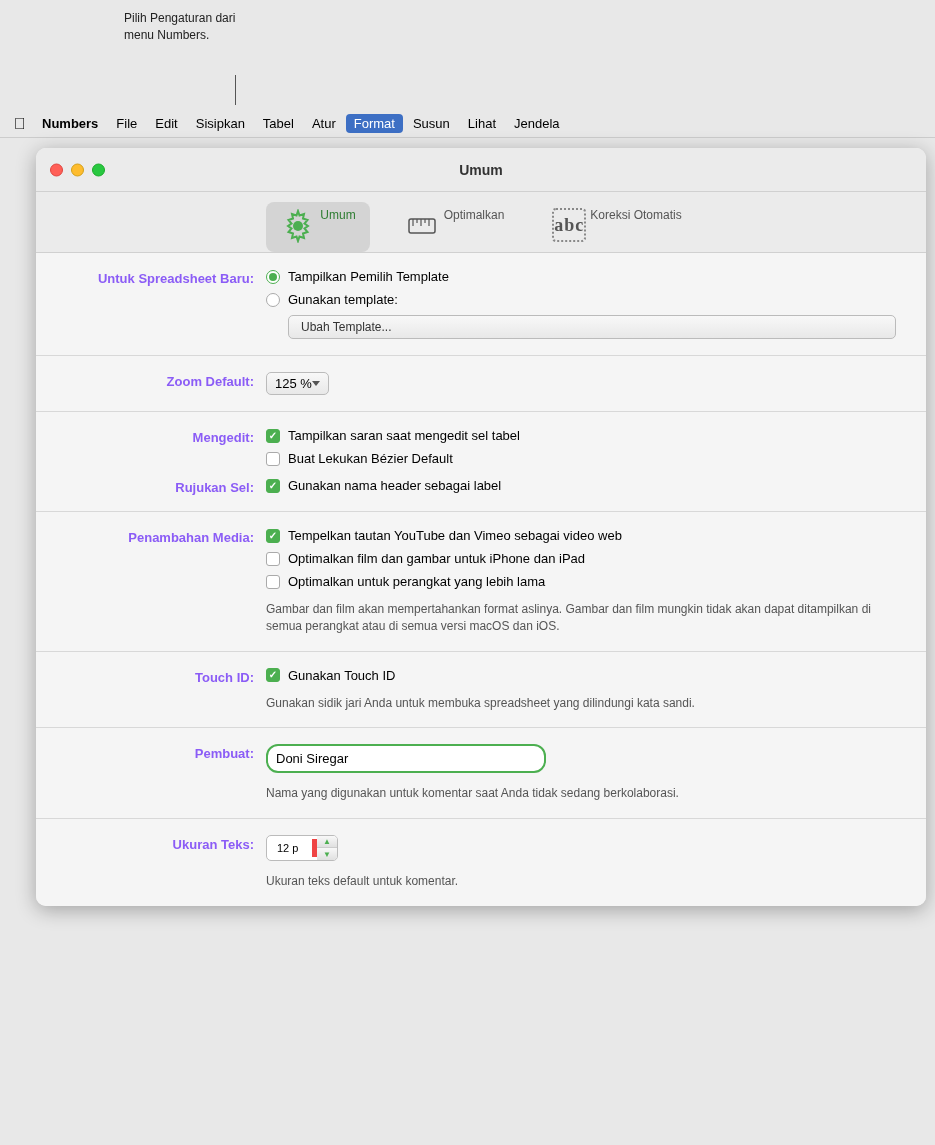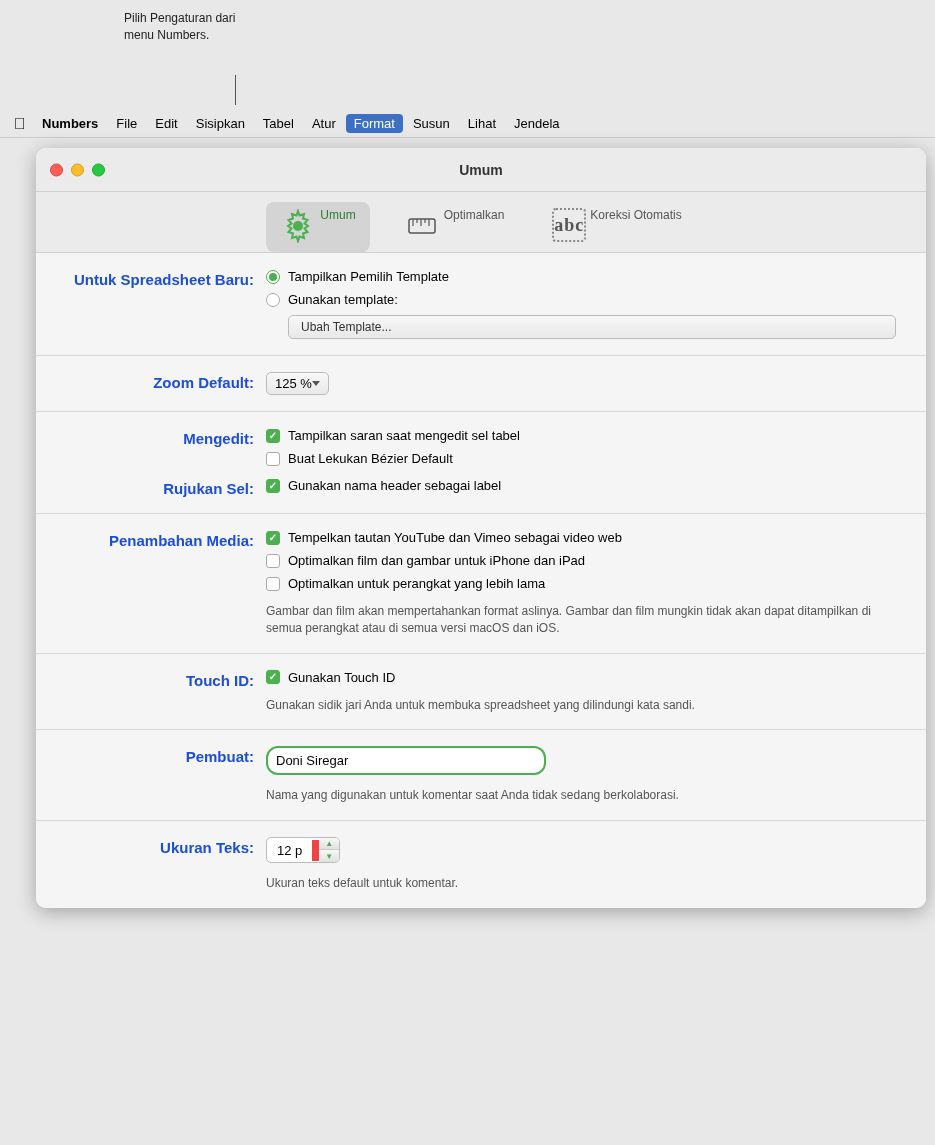--- a/index.html
+++ b/index.html
@@ -169,23 +169,23 @@
     
     .pref-row {
       display: flex;
       align-items: flex-start;
       margin-bottom: 10px;
     }
     .pref-row:last-child {
       margin-bottom: 0;
     }
     .pref-label {
-      font-size: 15px;
+      font-size: 13px;
       font-weight: 700;
-      color: #1d4ed8;
+      color: #8b5cf6;
       min-width: 200px;
       text-align: right;
       padding-right: 12px;
       padding-top: 2px;
       flex-shrink: 0;
     }
     .pref-controls {
       display: flex;
       flex-direction: column;
       gap: 8px;
@@ -308,24 +308,24 @@
       display: flex;
       align-items: center;
       border: 1px solid #bbb;
       border-radius: 5px;
       overflow: hidden;
       background: #fff;
       width: fit-content;
     }
     .stepper-value {
       padding: 3px 10px;
-      font-size: 13px;
-      border-right: 7px solid #ef4444;
+      font-size: 11px;
+      border-right: 5px solid #ef4444;
       min-width: 50px;
-      text-align: right;
+      text-align: left;
     }
     .stepper-buttons {
       display: flex;
       flex-direction: column;
     }
     .stepper-btn {
       width: 20px;
       height: 12px;
       background: linear-gradient(to bottom, #f8f8f8, #e0e0e0);
       display: flex;

